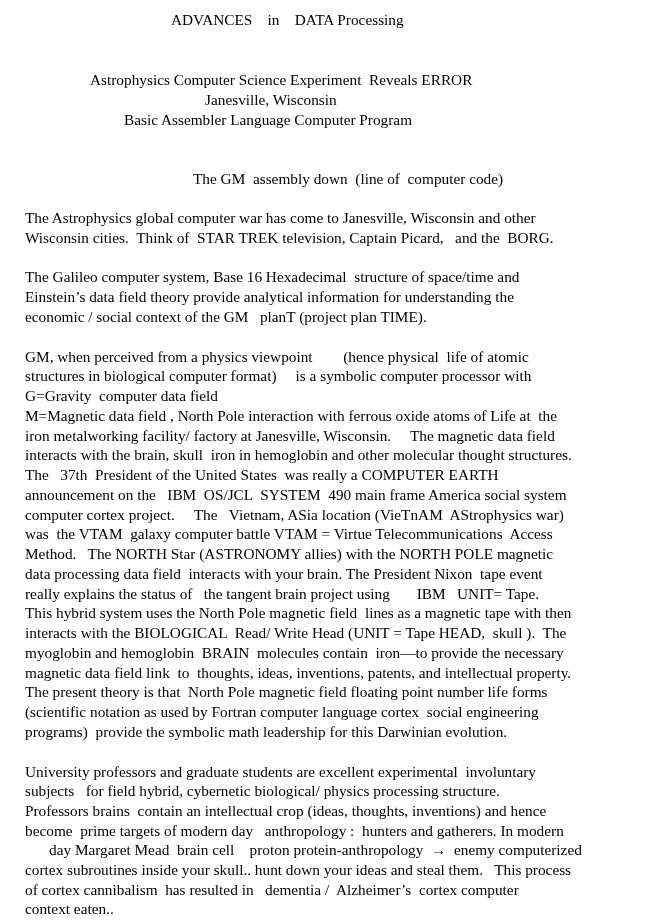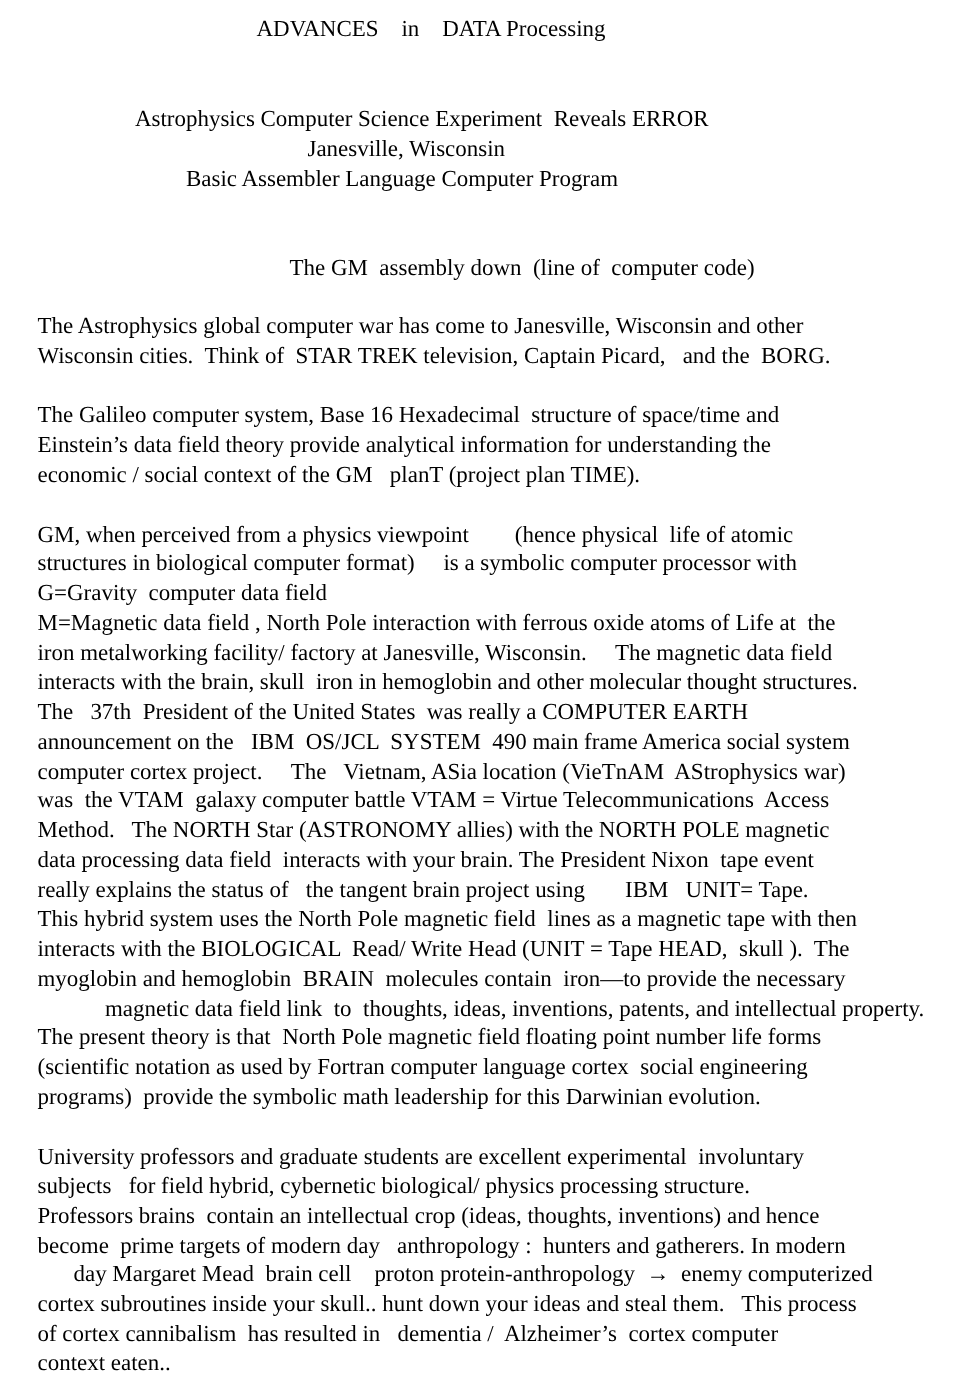--- a/index.html
+++ b/index.html
@@ -35,21 +35,21 @@
   <div class="line" style="left:25px;top:465px;">The   37th  President of the United States  was really a COMPUTER EARTH</div>
   <div class="line" style="left:25px;top:485px;">announcement on the   IBM  OS/JCL  SYSTEM  490 main frame America social system</div>
   <div class="line" style="left:25px;top:505px;">computer cortex project.     The   Vietnam, ASia location (VieTnAM  AStrophysics war)</div>
   <div class="line" style="left:25px;top:524px;">was  the VTAM  galaxy computer battle VTAM = Virtue Telecommunications  Access</div>
   <div class="line" style="left:25px;top:544px;">Method.   The NORTH Star (ASTRONOMY allies) with the NORTH POLE magnetic</div>
   <div class="line" style="left:25px;top:564px;">data processing data field  interacts with your brain. The President Nixon  tape event</div>
   <div class="line" style="left:25px;top:584px;">really explains the status of   the tangent brain project using       IBM   UNIT= Tape.</div>
   <div class="line" style="left:25px;top:603px;">This hybrid system uses the North Pole magnetic field  lines as a magnetic tape with then</div>
   <div class="line" style="left:25px;top:623px;">interacts with the BIOLOGICAL  Read/ Write Head (UNIT = Tape HEAD,  skull ).  The</div>
   <div class="line" style="left:25px;top:643px;">myoglobin and hemoglobin  BRAIN  molecules contain  iron—to provide the necessary</div>
-  <div class="line" style="left:25px;top:663px;margin-left:45px;">magnetic data field link  to  thoughts, ideas, inventions, patents, and intellectual property.</div>
+  <div class="line" style="left:25px;top:663px;">magnetic data field link  to  thoughts, ideas, inventions, patents, and intellectual property.</div>
   <div class="line" style="left:25px;top:682px;">The present theory is that  North Pole magnetic field floating point number life forms</div>
   <div class="line" style="left:25px;top:702px;">(scientific notation as used by Fortran computer language cortex  social engineering</div>
   <div class="line" style="left:25px;top:722px;">programs)  provide the symbolic math leadership for this Darwinian evolution.</div>
 
   <div class="line" style="left:25px;top:762px;">University professors and graduate students are excellent experimental  involuntary</div>
   <div class="line" style="left:25px;top:781px;">subjects   for field hybrid, cybernetic biological/ physics processing structure.</div>
   <div class="line" style="left:25px;top:801px;">Professors brains  contain an intellectual crop (ideas, thoughts, inventions) and hence</div>
   <div class="line" style="left:25px;top:821px;">become  prime targets of modern day   anthropology :  hunters and gatherers. In modern</div>
   <div class="line" style="left:25px;top:840px;margin-left:24px;">day Margaret Mead  brain cell    proton protein-anthropology  →  enemy computerized</div>
   <div class="line" style="left:25px;top:860px;">cortex subroutines inside your skull.. hunt down your ideas and steal them.   This process</div>

